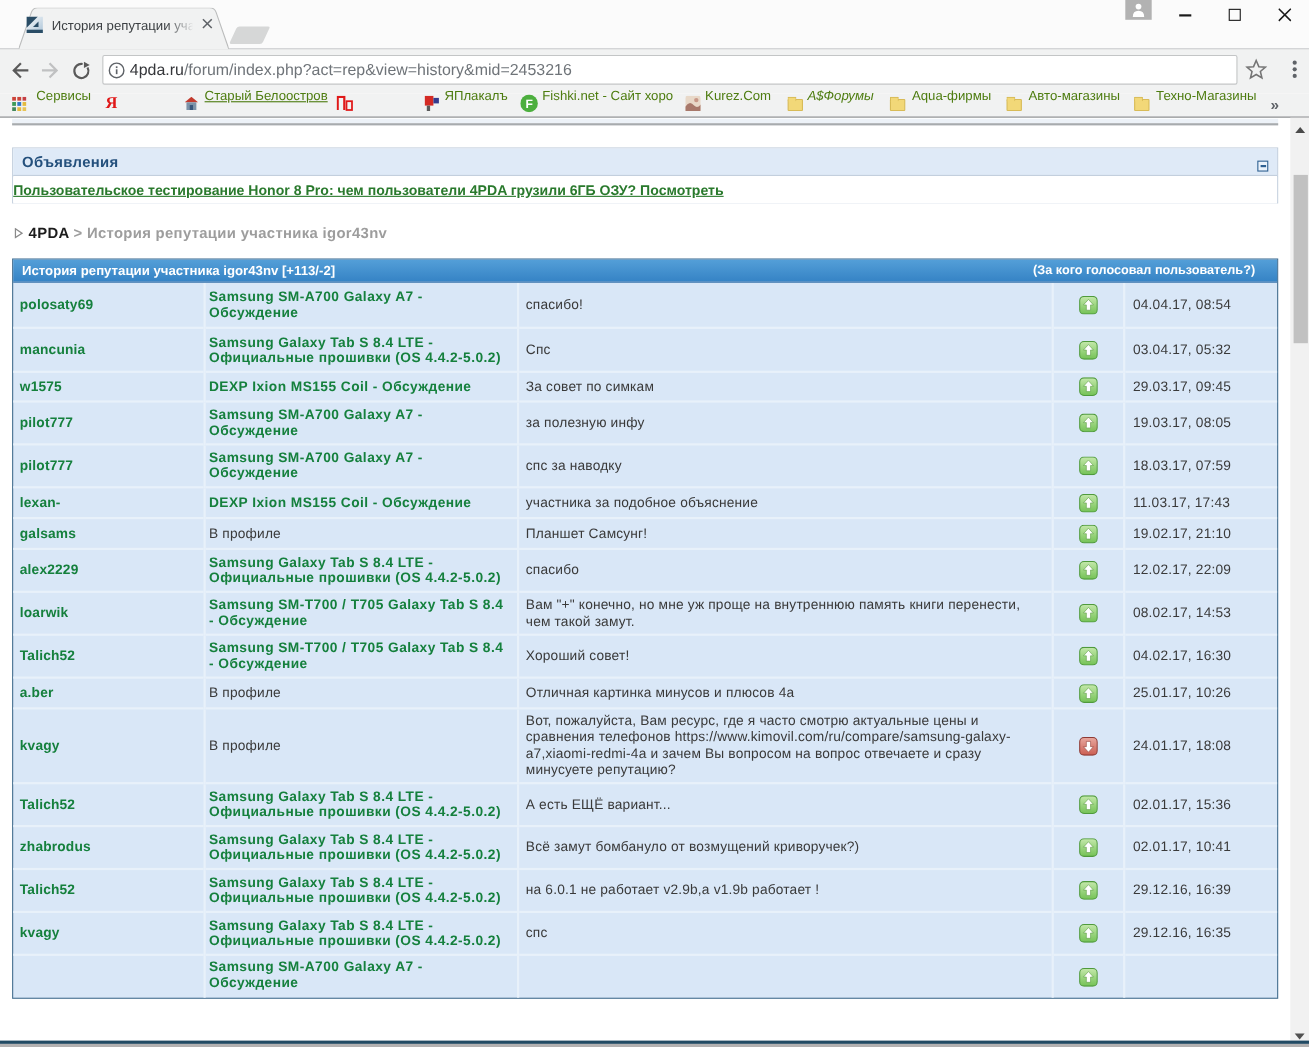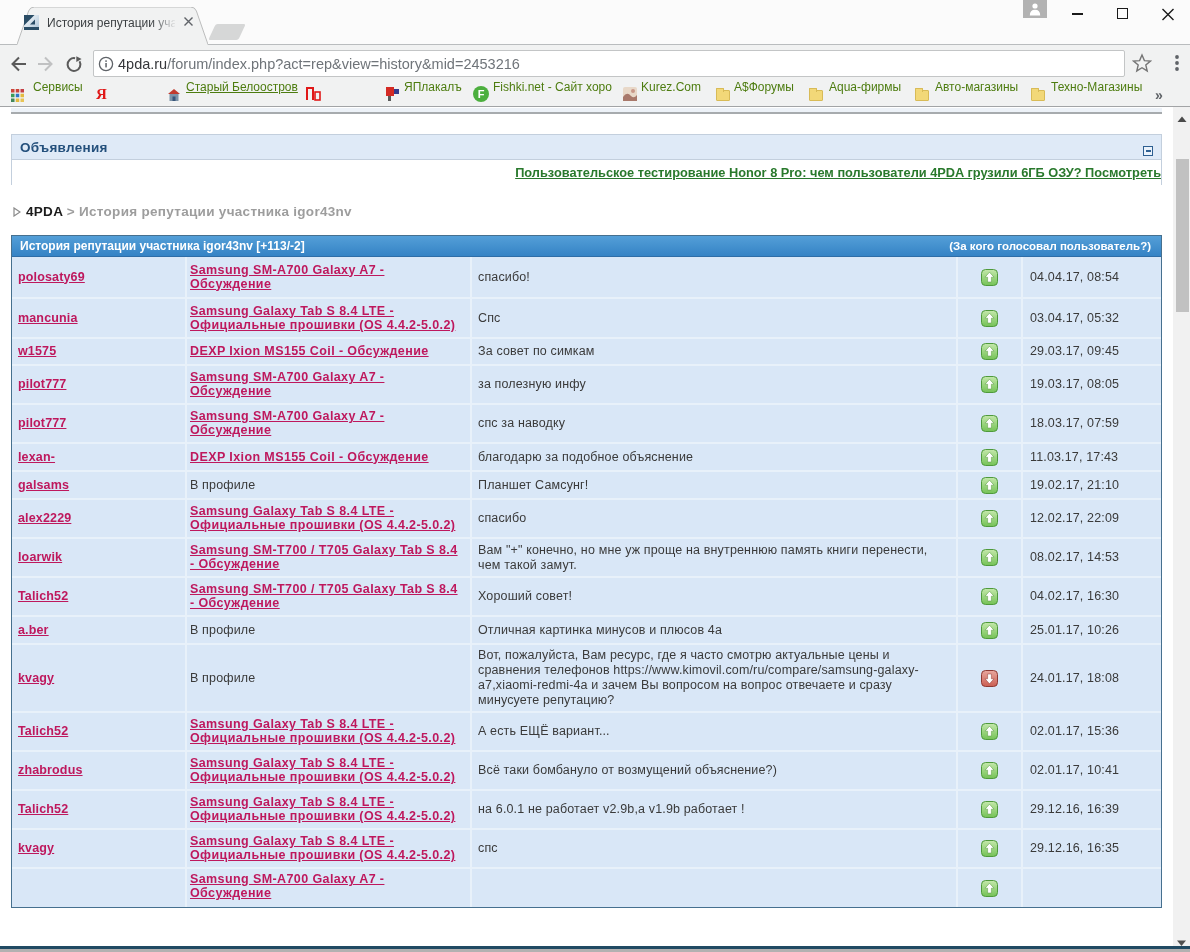--- a/index.html
+++ b/index.html
@@ -43,46 +43,46 @@
 #page { left:0; top:107px; width:1036px; height:845px; background:#fff; }
 #hdrline1 { left:0; top:-1px; width:1190px; height:1px; background:#a2a4a6; }
 #hdrband { left:11px; top:1px; width:1151px; height:4px; background:#edf2f8; }
 #hdrline2 { left:11px; top:5px; width:1151px; height:2px; background:#a7abae; }
 
 #announce { left:11px; top:27px; width:1151px; height:51px; border:1px solid #c3cfdd; }
 #annhead { left:0; top:0; width:100%; height:25px; background:#dfeaf7; border-bottom:1px solid #c3cfdd; }
 #annhead .t { position:absolute; left:8px; top:5px; font-size:13.5px; font-weight:bold; color:#24507c; letter-spacing:0.3px; }
 #annmin { position:absolute; right:8px; top:11px; width:10px; height:10px; border:1px solid #2d5f91; background:#eaf2fb; }
 #annmin:before { content:""; position:absolute; left:1.5px; top:3px; width:5px; height:2px; background:#2d5f91; }
-#annbody { left:0; top:26px; width:100%; height:24px; background:#fff; text-align:right; }
+#annbody { left:0; top:26px; width:100%; height:24px; background:#fff; text-align:left; }
 #annlink { font-size:12.8px; font-weight:bold; color:#29792c; text-decoration:underline; line-height:24px; }
 
 #crumbs { left:13px; top:97px; font-size:13.5px; font-weight:bold; color:#9d9d9d; letter-spacing:0.3px; }
 #crumbs .tri { display:inline-block; width:7px; height:9px; margin-right:6px; position:relative; }
 #crumbs .tri svg { position:absolute; left:0; top:0; }
 #crumbs .b { color:#1c1c1c; }
 
 
 #reptable { left:11px; top:128px; width:1151px; border:1px solid #46708f; background:#d9e7f7; }
 #tbltitle { position:relative; height:21px; background:linear-gradient(#549fd8, #3583c5); border-bottom:1px solid #2e6da7;
   color:#fff; font-size:11.5px; font-weight:bold; line-height:21px; }
 #tbltitle .l { font-size:12px; }
 #tbltitle .l { position:absolute; left:8px; }
-#tbltitle .r { position:absolute; right:10px; }
+#tbltitle .r { position:absolute; right:20px; }
 table { border-collapse:collapse; table-layout:fixed; width:1149px; }
 th { height:25px; background:linear-gradient(#cfe6f8, #a9cdea); color:#2e5f84;
   font-size:11.9px; letter-spacing:0.9px; text-align:left; padding:0 0 0 7px;
   border-left:2px solid #e8f1fa; }
 th:first-child { border-left:none; }
 td { border-left:2px solid #e8f1fa; border-top:2px solid #e8f1fa; padding:2px 6px;
   font-size:12.5px; color:#3a3a3a; vertical-align:middle; line-height:15px; letter-spacing:0.15px; }
 td:first-child { border-left:none; }
 td:nth-child(2) { padding-left:3px; }
 tr.first td { border-top:none; }
-a.u, a.t { color:#be185d; font-weight:bold; text-decoration:underline; }
+a.u, a.t { color:#15803d; font-weight:bold; }
 a.t { line-height:14px; display:inline-block; letter-spacing:0.4px; }
 td.time { color:#3a3a3a; padding-left:7px; }
 td.lvl { text-align:center; padding:0; }
 .icow { display:block; margin:0 auto; width:17px; height:17px; }
 .icow svg { display:block; }
 
 
 #sb { left:1173px; top:107px; width:17px; height:845px; background:#f1f1f1; }
 #sbthumb { left:1176px; top:159px; width:13px; height:153px; background:#c1c1c1; }
 #botline { left:0; top:946px; width:1190px; height:3px; background:#214a63; }
@@ -237,21 +237,21 @@
   <div class="bm" style="left:493px;">Fishki.net - Сайт хоро</div>
   <div class="abs" style="left:623px; top:87px; width:14px; height:14px;">
     <svg width="14" height="14">
         <rect width="14" height="14" rx="2" fill="#e8d8c8"></rect>
         <path d="M0 10 Q4 4 8 9 Q11 12 14 8 L14 14 L0 14 Z" fill="#a8786a"></path>
         <circle cx="10" cy="4" r="2" fill="#c89888"></circle>
       </svg>
   </div>
   <div class="bm" style="left:641px;">Kurez.Com</div>
   <div class="folder" style="left:716px; top:90px;"></div>
-  <div class="bm" style="left:734px;">А$Форумы</div>
+  <div class="bm" style="left:734px;font-style:italic;">А$Форумы</div>
   <div class="folder" style="left:809px; top:90px;"></div>
   <div class="bm" style="left:829px;">Aqua-фирмы</div>
   <div class="folder" style="left:915px; top:90px;"></div>
   <div class="bm" style="left:935px;">Авто-магазины</div>
   <div class="folder" style="left:1031px; top:90px;"></div>
   <div class="bm" style="left:1051px;">Техно-Магазины</div>
   <div class="abs" style="left:1155px; top:87px; font-size:14px; color:#5f6368; font-weight:bold;">»</div>
 
   <div class="abs" id="page">
     <div class="abs" id="hdrline1"></div>
@@ -350,21 +350,21 @@
                     <rect x="0.5" y="0.5" width="16" height="16" rx="4" fill="url(#gup)" stroke="#4f9a3c"></rect>
                     <path d="M8.5 3.2 L13 8.2 L10.4 8.2 L10.4 13 L6.6 13 L6.6 8.2 L4 8.2 Z" fill="#fff" stroke="#57963f" stroke-width="0.5"></path>
                   </svg>
                 </span>
               </td>
               <td class="time">18.03.17, 07:59</td>
             </tr>
 <tr style="height:28px">
               <td><a class="u">lexan-</a></td>
               <td><a class="t">DEXP Ixion MS155 Coil - Обсуждение</a></td>
-              <td>благодарю за подобное объяснение</td>
+              <td>участника за подобное объяснение</td>
               <td class="lvl">
                 <span class="icow">
                   <svg width="17" height="17" viewBox="0 0 17 17">
                     <rect x="0.5" y="0.5" width="16" height="16" rx="4" fill="url(#gup)" stroke="#4f9a3c"></rect>
                     <path d="M8.5 3.2 L13 8.2 L10.4 8.2 L10.4 13 L6.6 13 L6.6 8.2 L4 8.2 Z" fill="#fff" stroke="#57963f" stroke-width="0.5"></path>
                   </svg>
                 </span>
               </td>
               <td class="time">11.03.17, 17:43</td>
             </tr>
@@ -462,21 +462,21 @@
                     <rect x="0.5" y="0.5" width="16" height="16" rx="4" fill="url(#gup)" stroke="#4f9a3c"></rect>
                     <path d="M8.5 3.2 L13 8.2 L10.4 8.2 L10.4 13 L6.6 13 L6.6 8.2 L4 8.2 Z" fill="#fff" stroke="#57963f" stroke-width="0.5"></path>
                   </svg>
                 </span>
               </td>
               <td class="time">02.01.17, 15:36</td>
             </tr>
 <tr style="height:39px">
               <td><a class="u">zhabrodus</a></td>
               <td><a class="t">Samsung Galaxy Tab S 8.4 LTE -<br>Официальные прошивки (OS 4.4.2-5.0.2)</a></td>
-              <td>Всё таки бомбануло от возмущений объяснение?)</td>
+              <td>Всё замут бомбануло от возмущений криворучек?)</td>
               <td class="lvl">
                 <span class="icow">
                   <svg width="17" height="17" viewBox="0 0 17 17">
                     <rect x="0.5" y="0.5" width="16" height="16" rx="4" fill="url(#gup)" stroke="#4f9a3c"></rect>
                     <path d="M8.5 3.2 L13 8.2 L10.4 8.2 L10.4 13 L6.6 13 L6.6 8.2 L4 8.2 Z" fill="#fff" stroke="#57963f" stroke-width="0.5"></path>
                   </svg>
                 </span>
               </td>
               <td class="time">02.01.17, 10:41</td>
             </tr>

